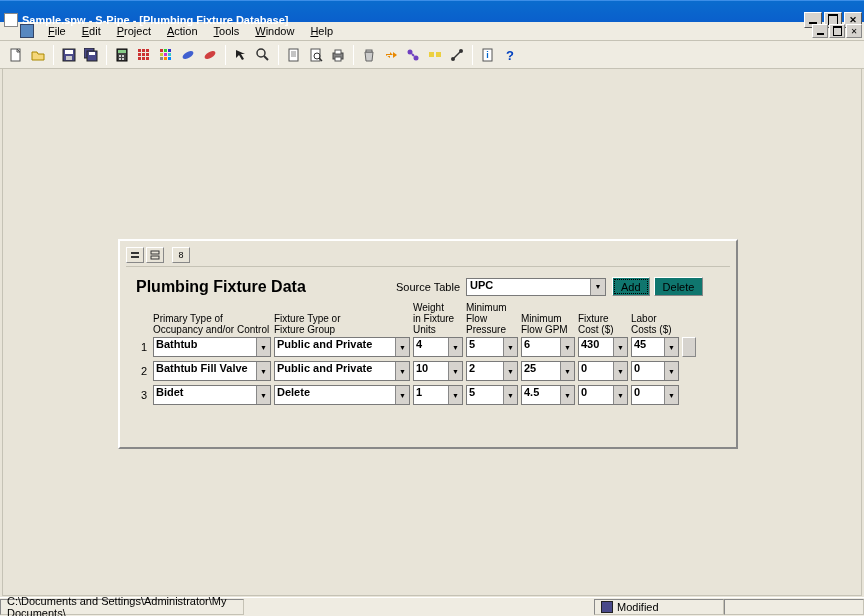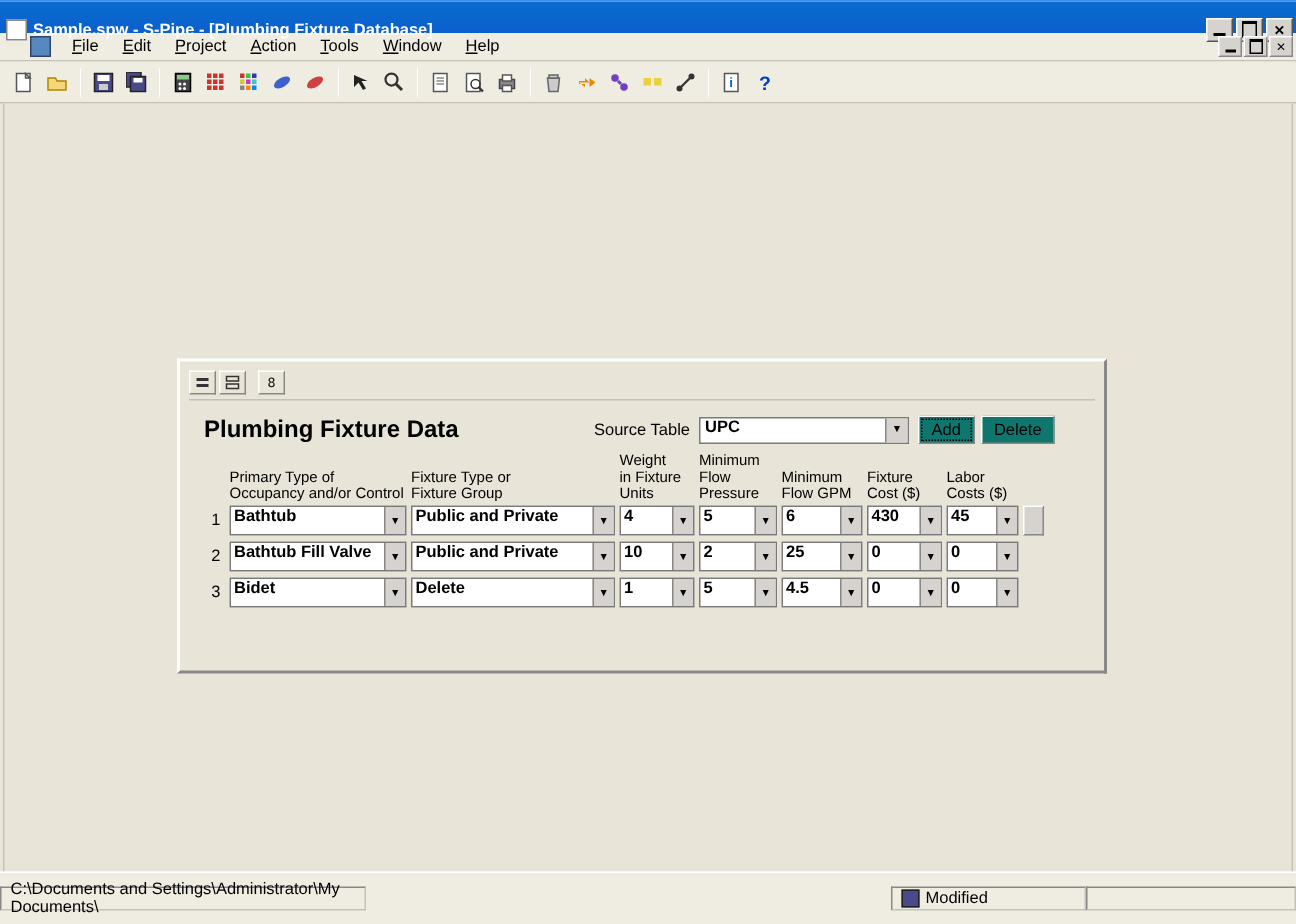--- a/index.html
+++ b/index.html
@@ -162,21 +162,21 @@
   .scroll-stub {
     width:14px; height:20px; background:#d6d3ce;
     border:1px solid #fff;
     border-right-color:#888; border-bottom-color:#888;
     align-self:center;
   }
 
   .statusbar {
     position:absolute;
     left:0; right:0; bottom:0;
-    height:35px;
+    height:19px;
     background:#efece2;
     display:flex; align-items:center;
     border-top:1px solid #fff;
     font-size:11px;
   }
   .status-cell {
     border:1px solid #c5c2b5;
     border-top-color:#888; border-left-color:#888;
     height:16px; display:flex; align-items:center;
     padding:0 6px;

